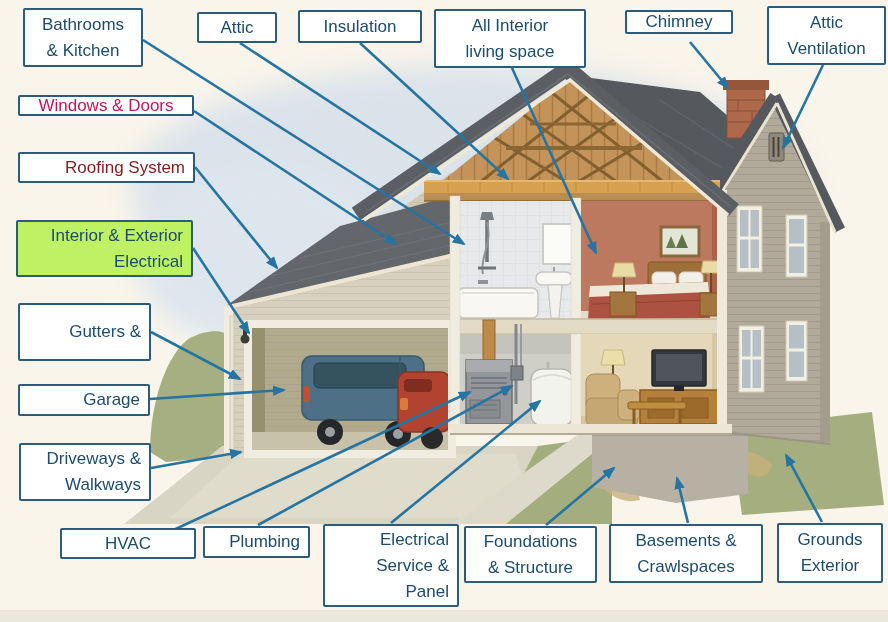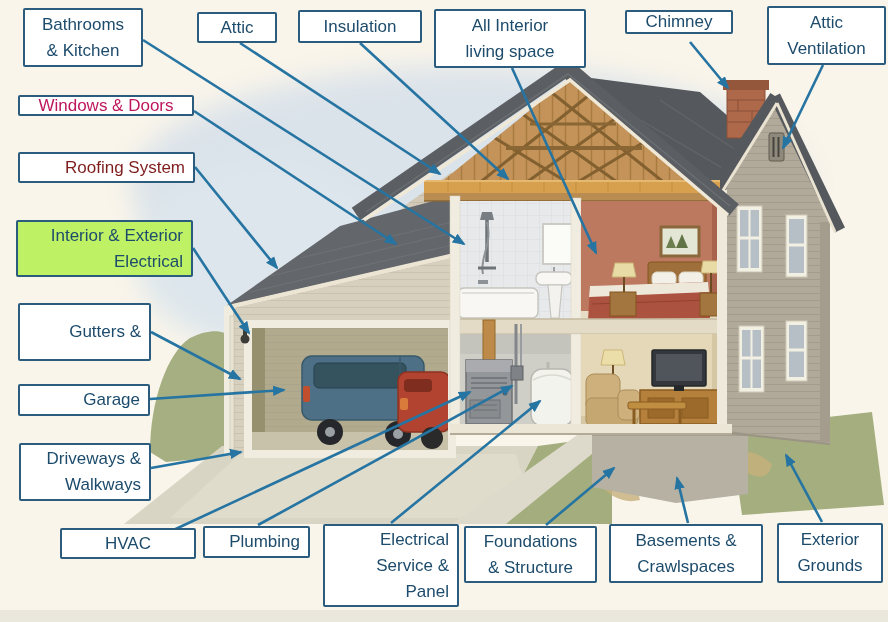--- a/index.html
+++ b/index.html
@@ -427,17 +427,17 @@
       </div>
       <div class="callout align-center" style="left: 464px; top: 526px; width: 133px; height: 57px; border-color: rgb(43, 91, 125); background: rgb(255, 255, 255); color: rgb(29, 75, 107);">
         <span class="callout-line">Foundations</span>
         <span class="callout-line">&amp; Structure</span>
       </div>
       <div class="callout align-center" style="left: 609px; top: 524px; width: 154px; height: 59px; border-color: rgb(43, 91, 125); background: rgb(255, 255, 255); color: rgb(29, 75, 107);">
         <span class="callout-line">Basements &amp;</span>
         <span class="callout-line">Crawlspaces</span>
       </div>
       <div class="callout align-center" style="left: 777px; top: 523px; width: 106px; height: 60px; border-color: rgb(43, 91, 125); background: rgb(255, 255, 255); color: rgb(29, 75, 107);">
+        <span class="callout-line">Grounds</span>
         <span class="callout-line">Exterior</span>
-        <span class="callout-line">Grounds</span>
       </div>
     </div>
 </div>
 
 </body></html>

